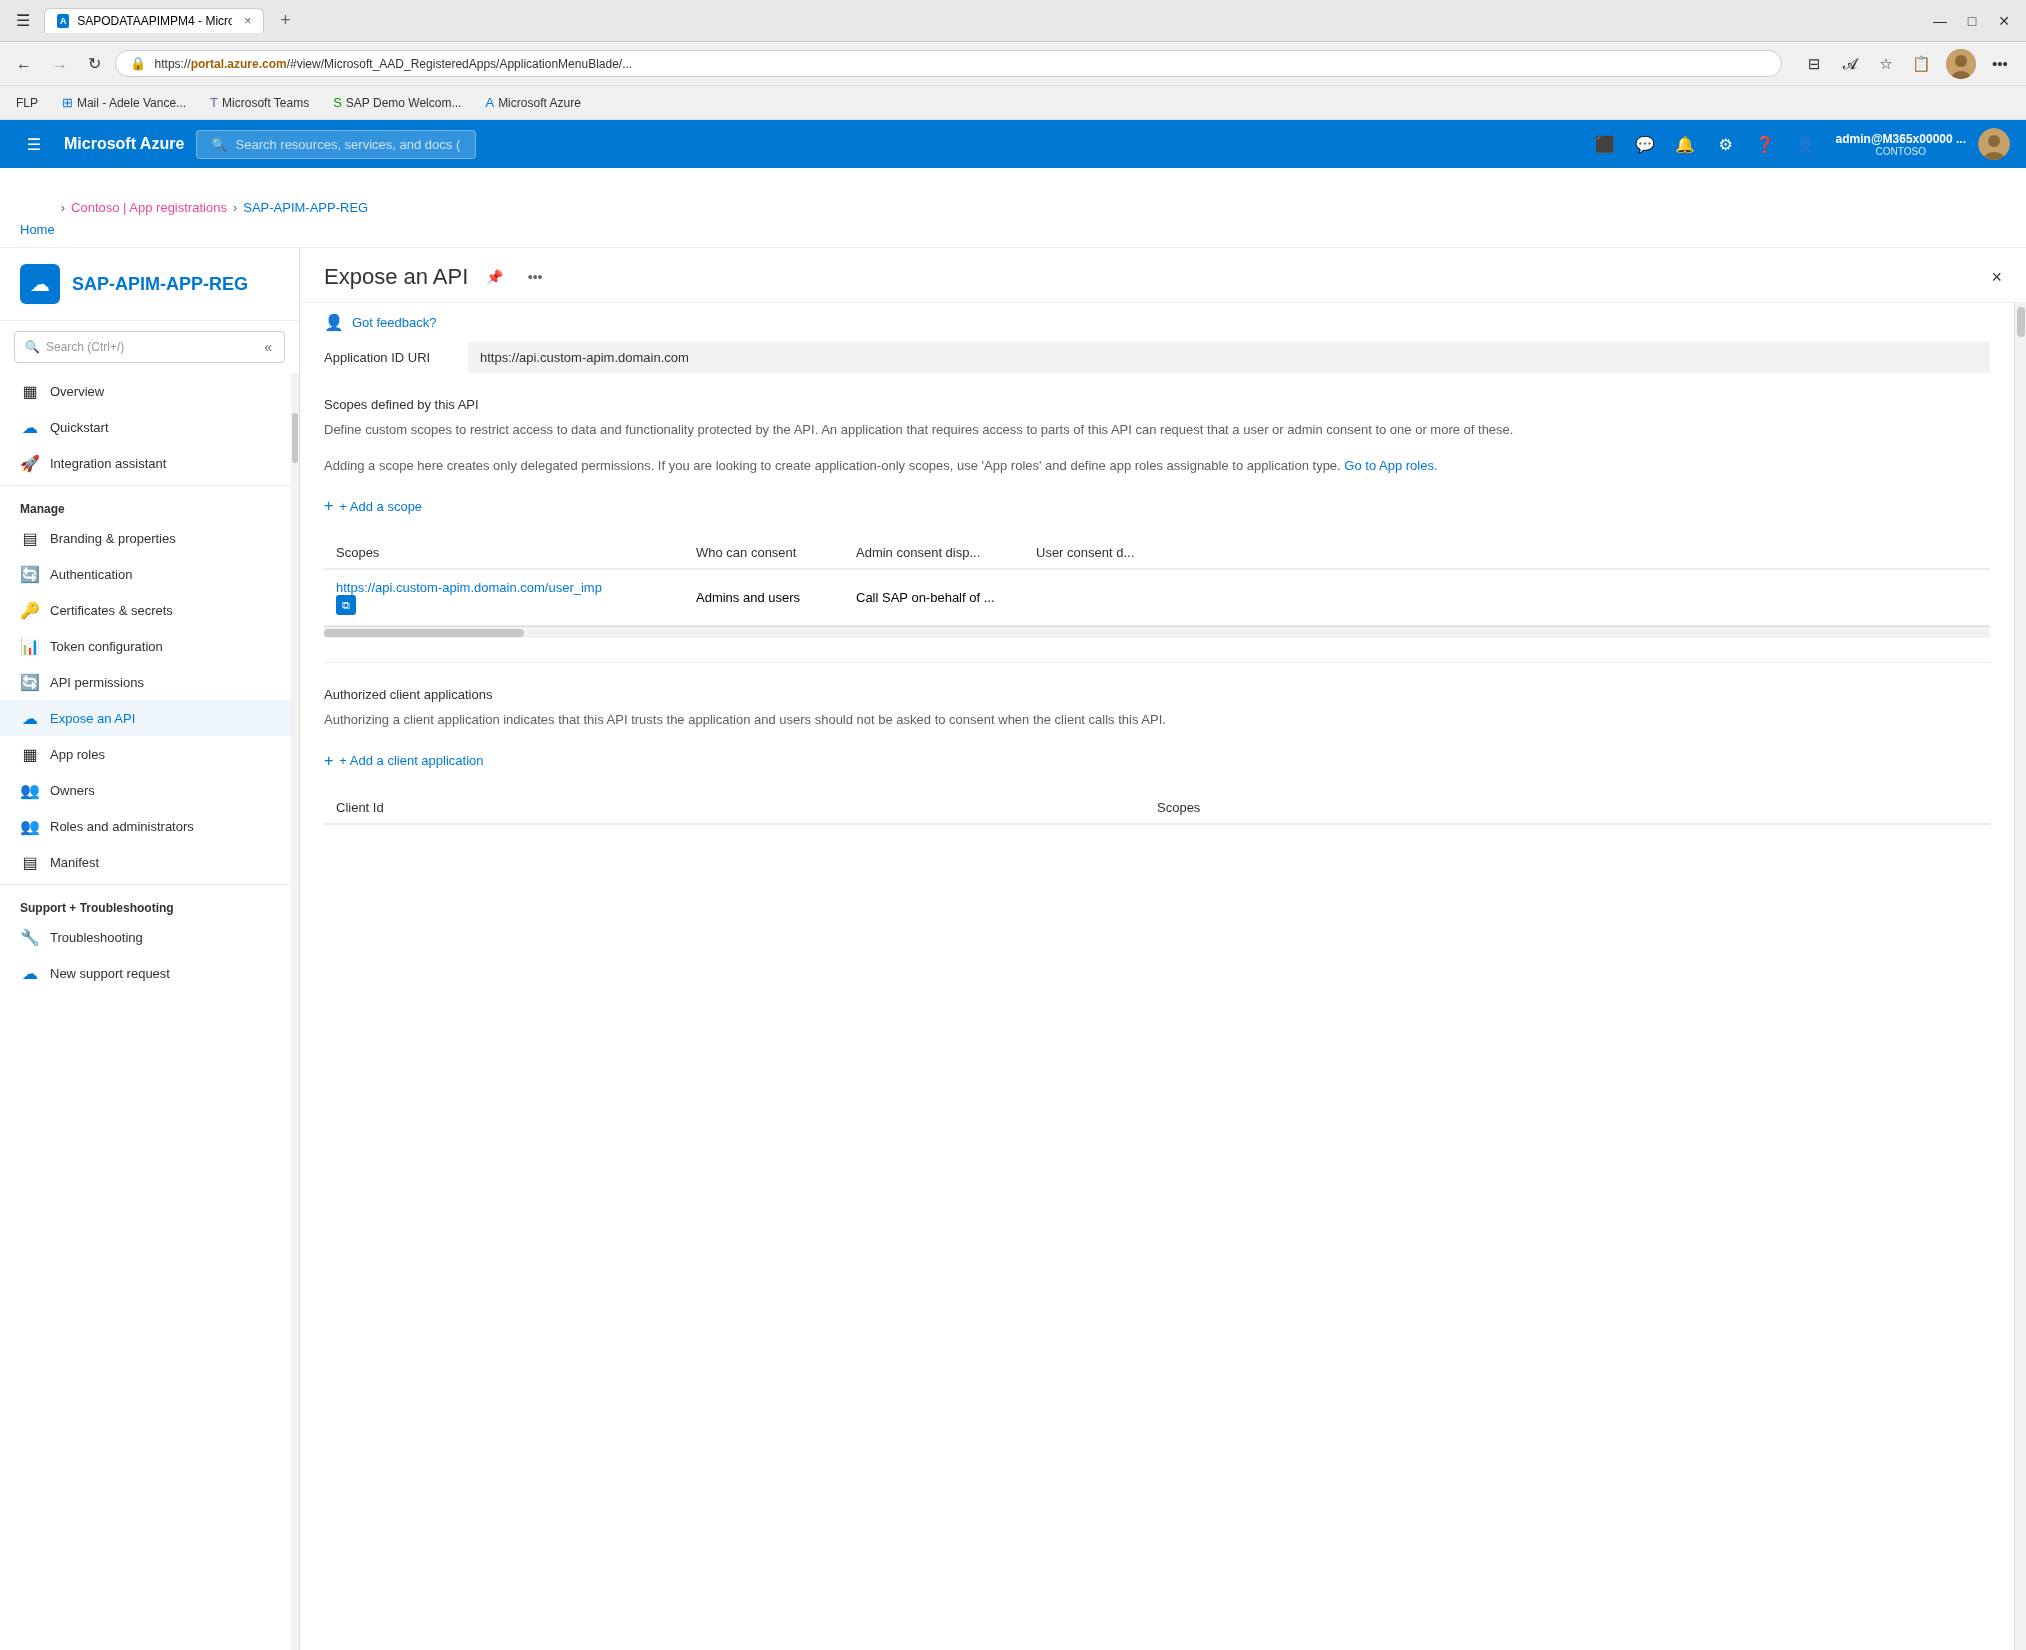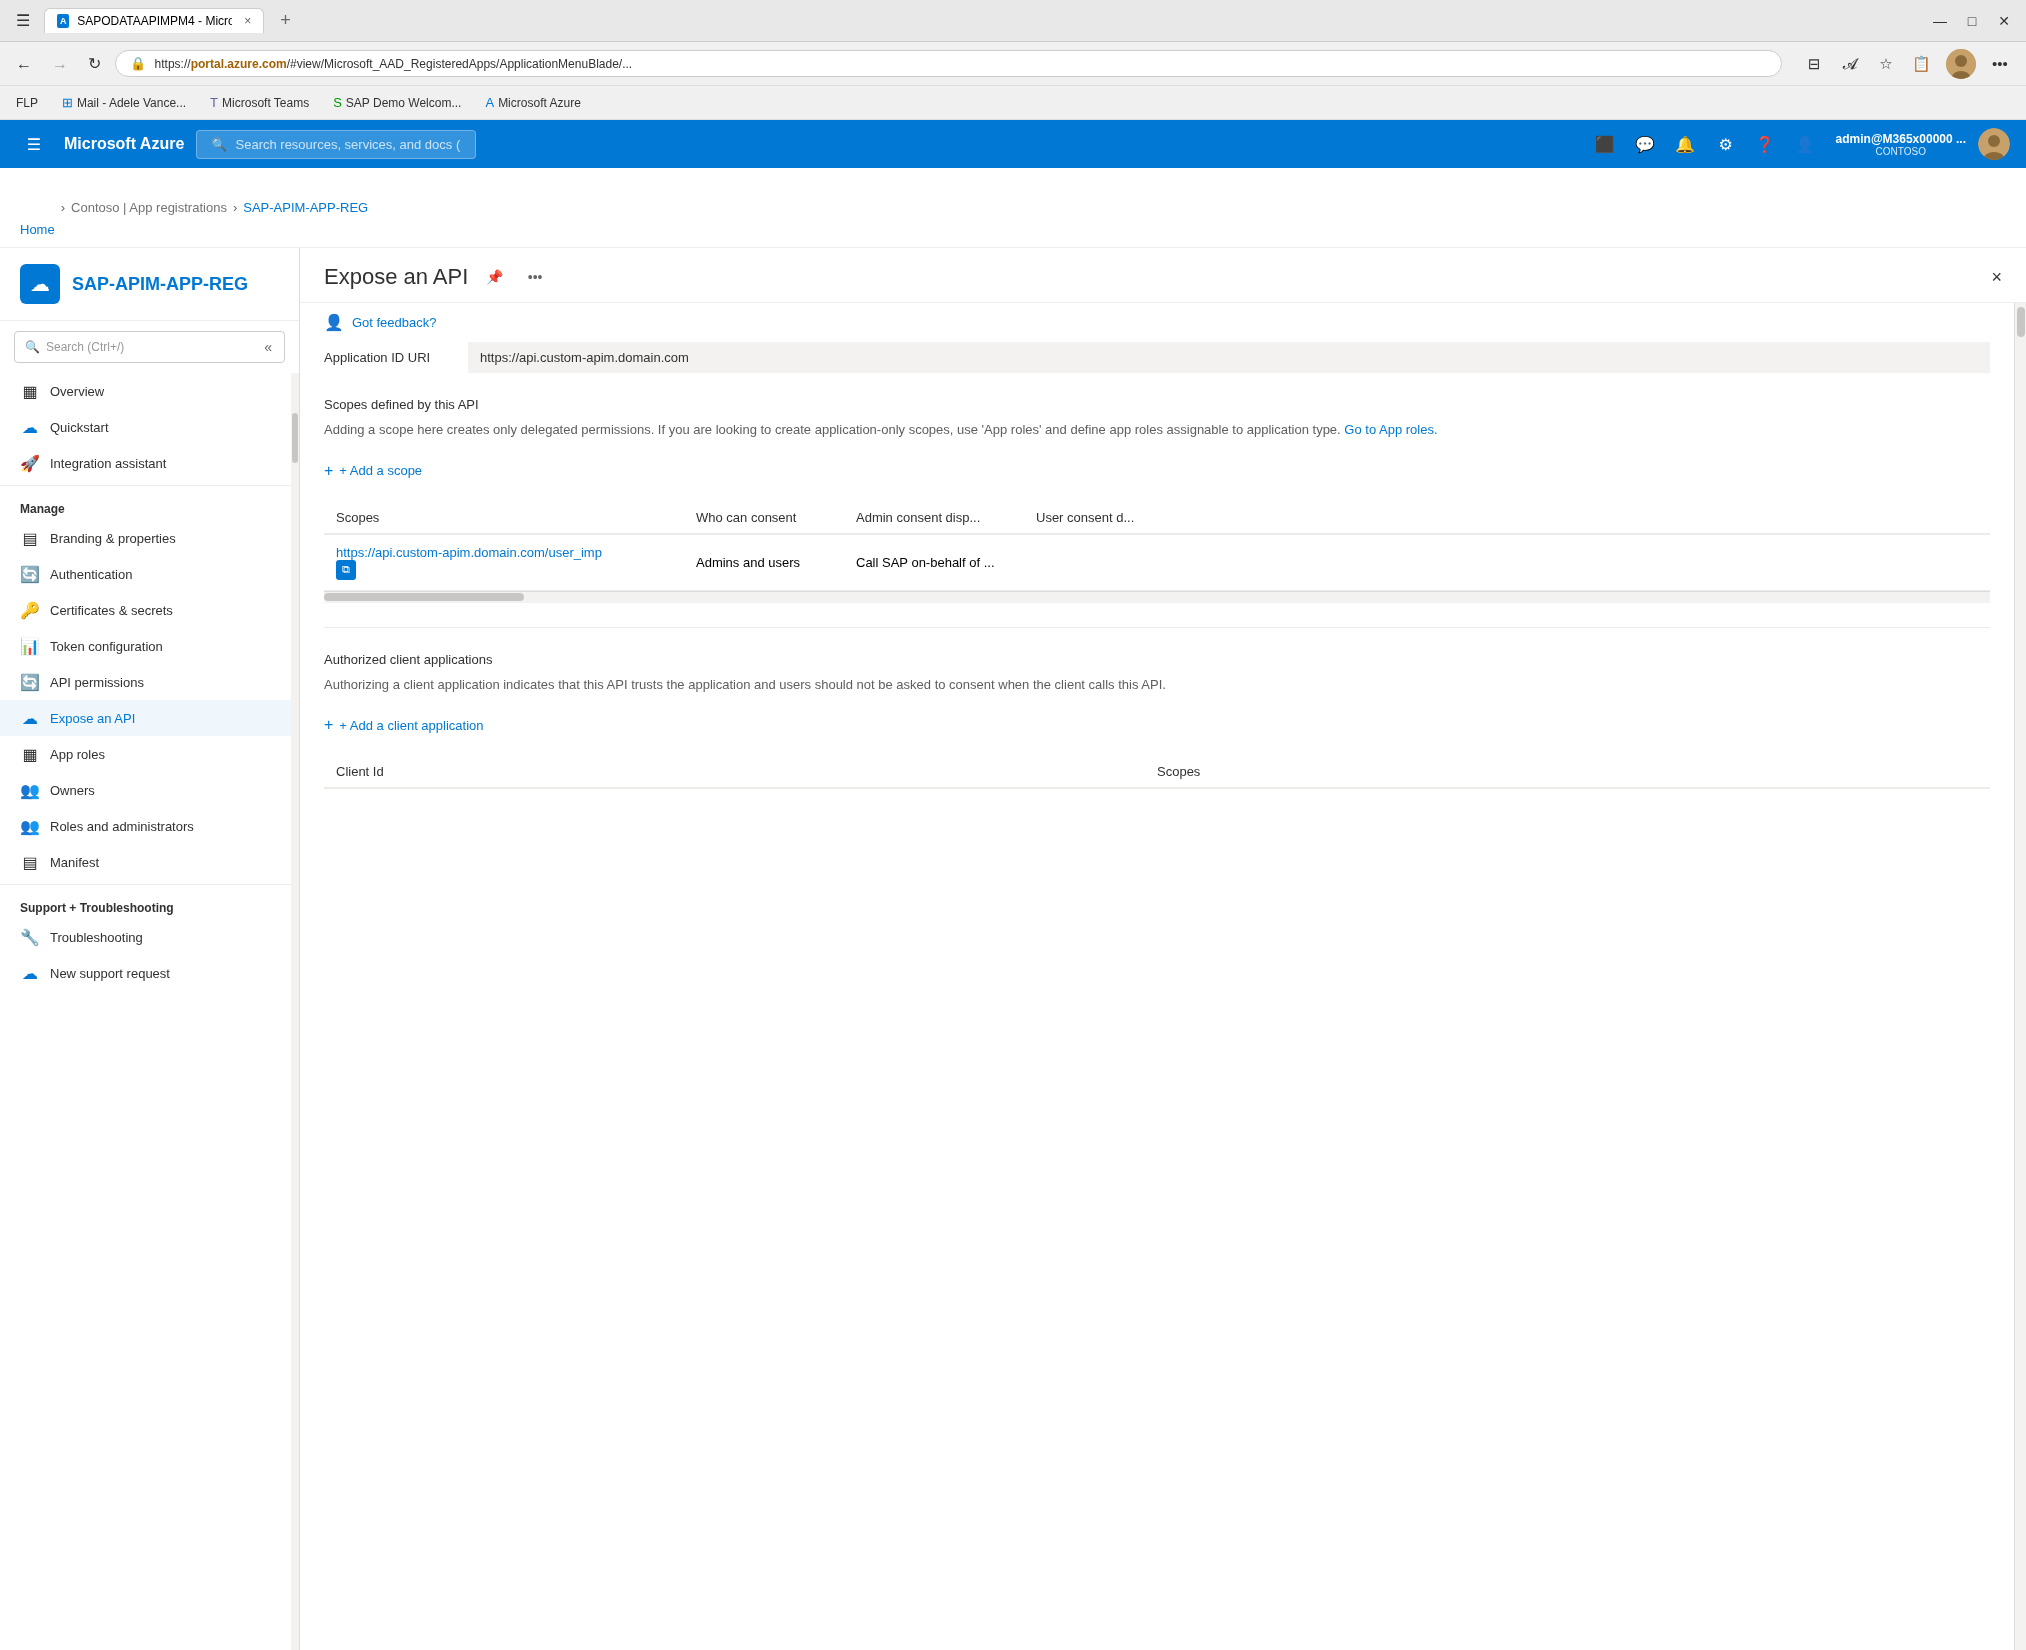--- a/index.html
+++ b/index.html
@@ -198,21 +198,21 @@
     <svg width="32" height="32" viewBox="0 0 32 32" style="cursor:pointer;border-radius:50%;overflow:hidden;">
       <circle cx="16" cy="16" r="16" fill="#c8a069"></circle>
       <circle cx="16" cy="13" r="6" fill="#8b6a3a"></circle>
       <ellipse cx="16" cy="30" rx="10" ry="6" fill="#8b6a3a"></ellipse>
     </svg>
   </div>
 
   <div class="breadcrumb-bar">
     <a href="#" style="color:#0078d4; text-decoration:none;margin-top:44px;">Home</a>
     <span class="breadcrumb-sep">›</span>
-    <a href="#" style="color:#737373; text-decoration:none;">Contoso | App registrations</a>
+    <a href="#" style="color:#ec4899; text-decoration:none;">Contoso | App registrations</a>
     <span class="breadcrumb-sep">›</span>
     <span class="breadcrumb-current">SAP-APIM-APP-REG</span>
   </div>
 
   <div class="main-area" style="flex:1; overflow:hidden;">
 
     <div class="left-panel">
       <div class="app-header">
         <div class="app-icon-big">☁</div>
         <span class="app-name">SAP-APIM-APP-REG</span>
@@ -322,20 +322,21 @@
 
           <div style="padding: 0 24px 24px;">
 
             <div class="field-row">
               <span class="field-label">Application ID URI</span>
               <input class="field-input" type="text" style="flex: 1 1 0%; background: rgb(243, 242, 241); border: none; padding: 8px 12px; font-size: 13px; color: rgb(50, 49, 48);" value="https://api.custom-apim.domain.com">
             </div>
 
             <div>
               <div class="section-title">Scopes defined by this API</div>
+              <p class="section-desc">Define custom scopes to restrict access to data and functionality protected by the API. An application that requires access to parts of this API can request that a user or admin consent to one or more of these.</p>
               <p class="section-desc">
                 Adding a scope here creates only delegated permissions. If you are looking to create application-only scopes, use 'App roles' and define app roles assignable to application type. <a href="#" class="section-link">Go to App roles.</a>
               </p>
 
               <button class="add-btn">
                 <span style="font-size:16px; color:#0078d4;">+</span>
                 <span>+ Add a scope</span>
               </button>
 
               <div>

